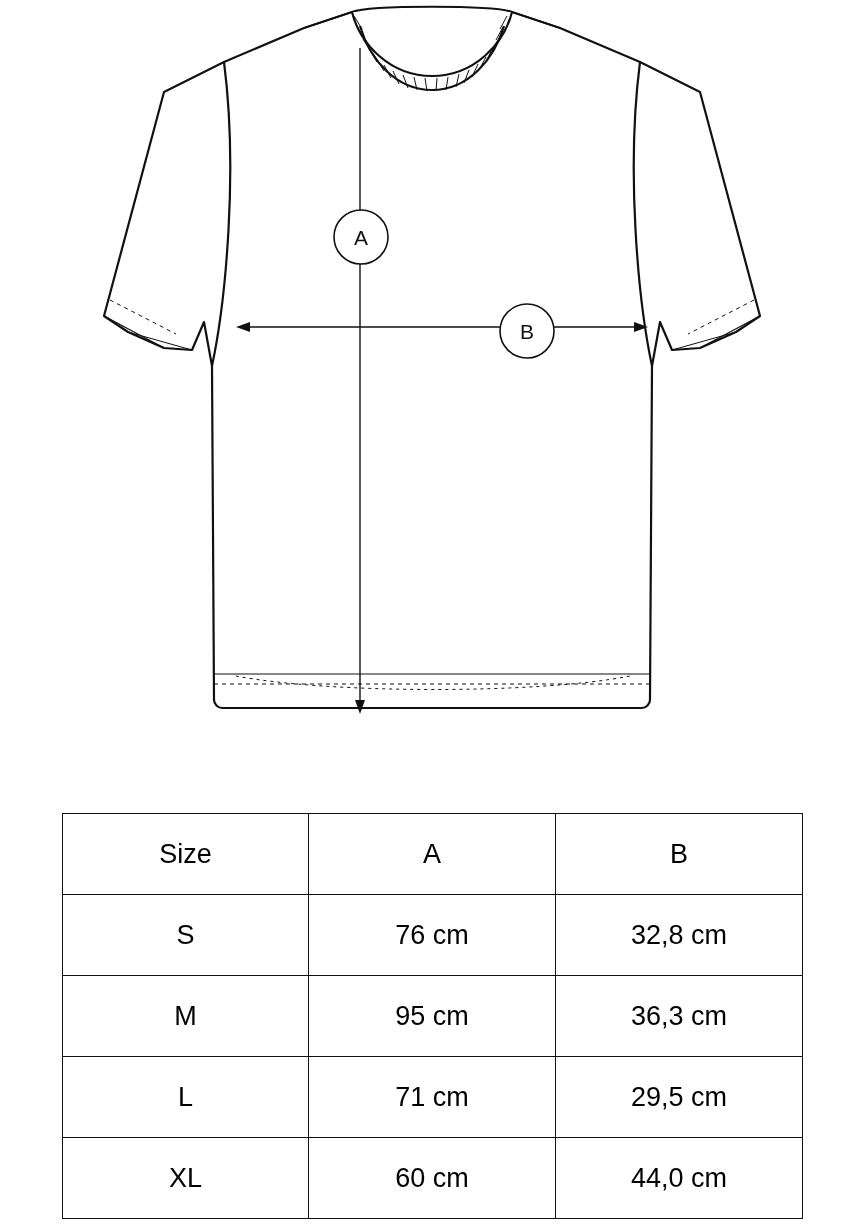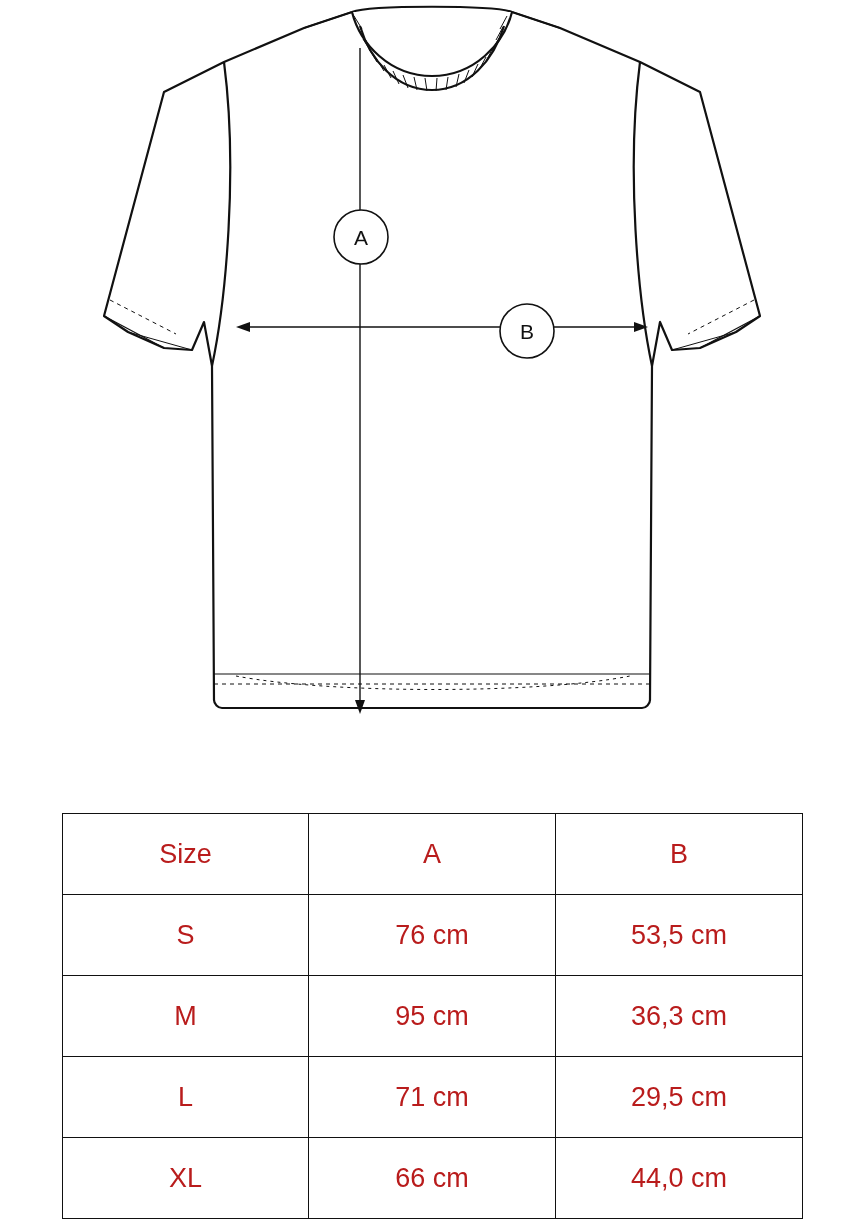--- a/index.html
+++ b/index.html
@@ -47,21 +47,21 @@
   }
   table.size-table td,
   table.size-table th {
     border: 1.6px solid #111111;
     height: 80px;
     text-align: center;
     vertical-align: middle;
     font-weight: normal;
     font-size: 27px;
     font-family: "Liberation Sans", sans-serif;
-    color: #b91c1c;
+    color: #000000;
     padding: 0;
   }
   table.size-table col.c1 { width: 246px; }
   table.size-table col.c2 { width: 247px; }
   table.size-table col.c3 { width: 247px; }
 
   
   table.size-table tr:first-child td:first-child { border-top-left-radius: 12px; }
   table.size-table tr:first-child td:last-child  { border-top-right-radius: 12px; }
 </style>
@@ -180,32 +180,32 @@
     </colgroup>
     <tbody>
       <tr>
         <td>Size</td>
         <td>A</td>
         <td>B</td>
       </tr>
       <tr>
         <td>S</td>
         <td>76 cm</td>
-        <td>53,5 cm</td>
+        <td>32,8 cm</td>
       </tr>
       <tr>
         <td>M</td>
         <td>95 cm</td>
         <td>36,3 cm</td>
       </tr>
       <tr>
         <td>L</td>
         <td>71 cm</td>
         <td>29,5 cm</td>
       </tr>
       <tr>
         <td>XL</td>
-        <td>66 cm</td>
+        <td>60 cm</td>
         <td>44,0 cm</td>
       </tr>
     </tbody>
   </table>
 </div>
 
 </body></html>

